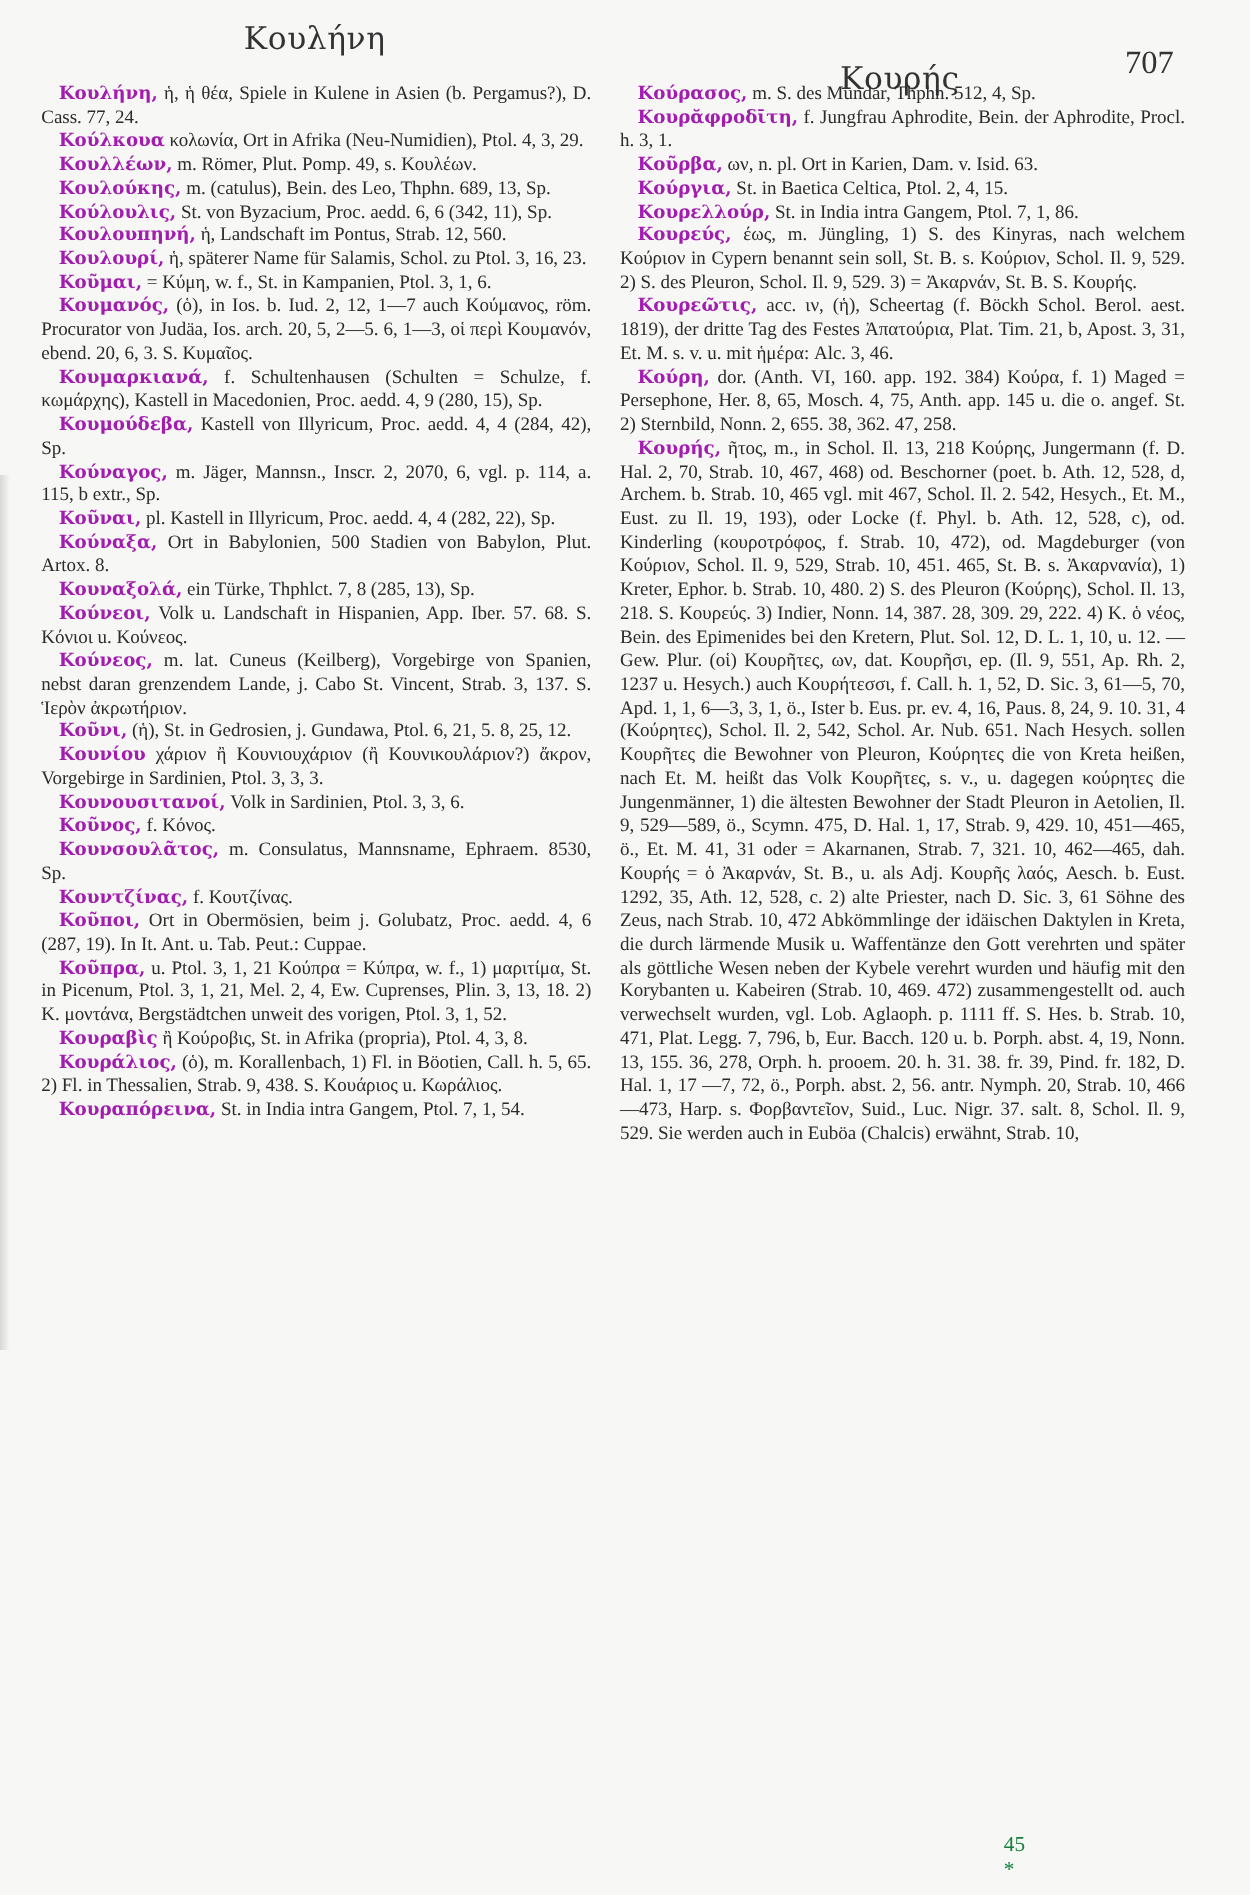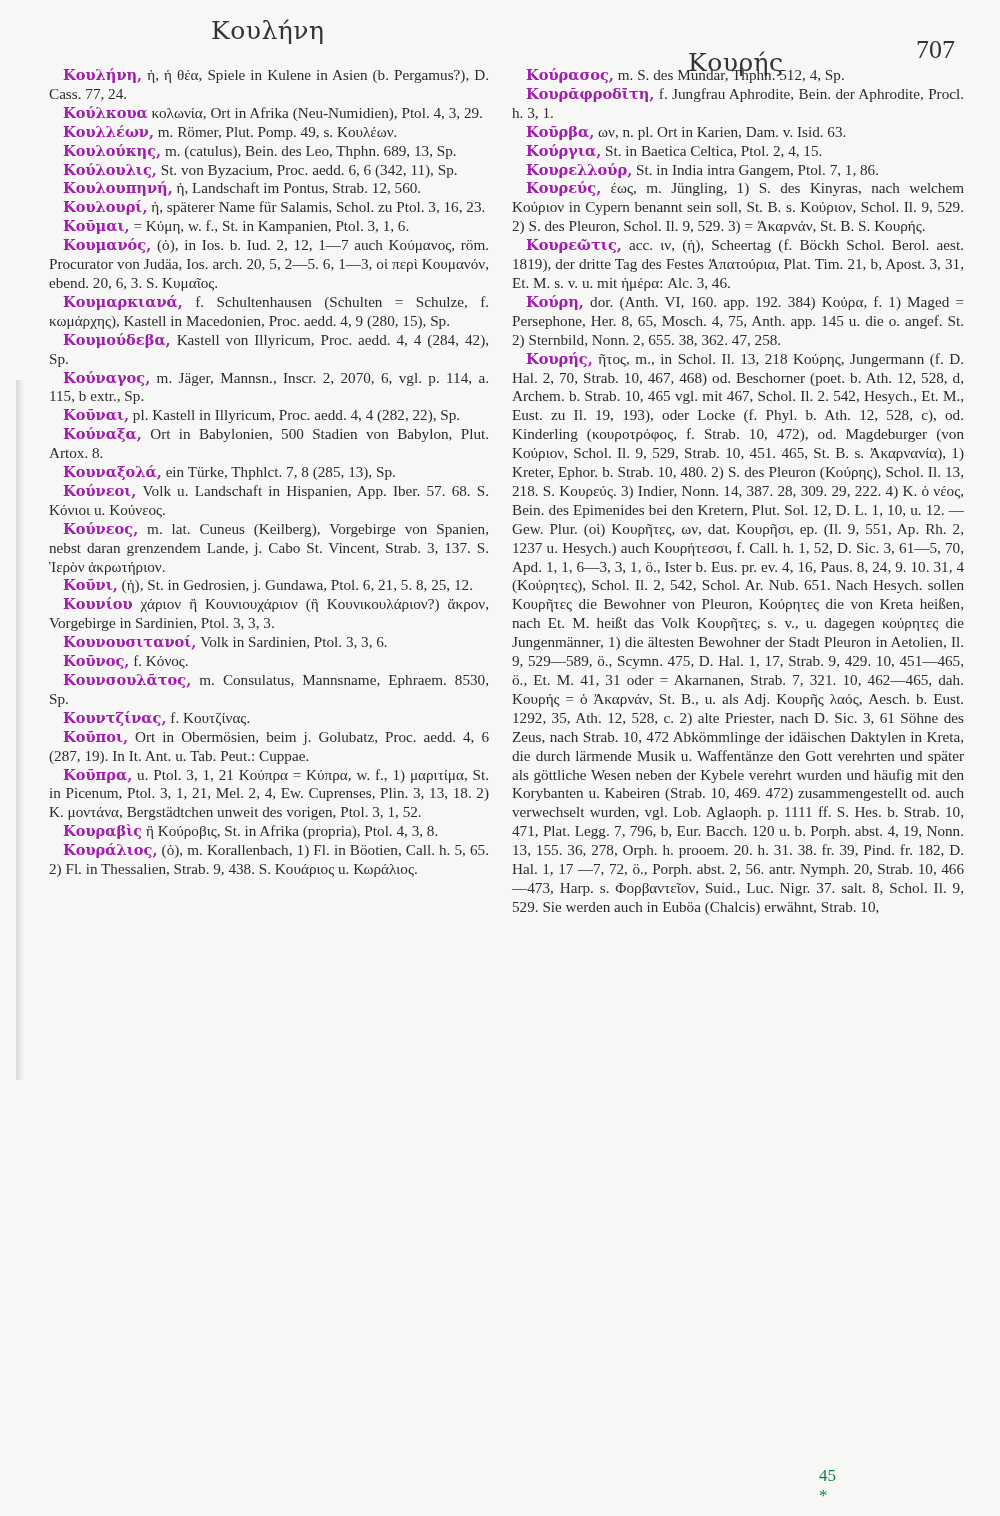--- a/index.html
+++ b/index.html
@@ -3,21 +3,21 @@
 <meta charset="utf-8">
 <style>
   html, body { margin: 0; padding: 0; }
   body {
     width: 1000px; height: 1516px; overflow: hidden;
     background: #f7f7f5;
     color: #2a2a2a;
     font-family: "DejaVu Serif", "Liberation Serif", serif;
     position: relative;
   }
-  .page { position: absolute; left: 16px; top: 0; width: 820px; height: 1516px; }
+  .page { position: absolute; left: 0; top: 0; width: 820px; height: 1516px; }
   .running-head {
     position: absolute; top: 16px; font-size: 25px; color: #333;
     font-family: "DejaVu Serif", serif; letter-spacing: 0.5px;
   }
   .rh-left { left: 195px; }
   .rh-right { left: 672px; margin-top: 32px; }
   .page-number { position: absolute; top: 10px; left: 900px; font-size: 26px; color: #333; font-family: "Liberation Serif", serif; margin-top: 25px; }
   .column {
     position: absolute; top: 66px; width: 440px;
     font-family: "Liberation Serif", "DejaVu Serif", serif;
@@ -65,20 +65,21 @@
       <p class="entry"><span class="lemma">Κοῦνι,</span><span class="body"> (ἡ), St. in Gedrosien, j. Gundawa, Ptol. 6, 21, 5. 8, 25, 12.</span></p>
       <p class="entry"><span class="lemma">Κουνίου</span><span class="body"> χάριον ἢ Κουνιουχάριον (ἢ Κουνικουλάριον?) ἄκρον, Vorgebirge in Sardinien, Ptol. 3, 3, 3.</span></p>
       <p class="entry"><span class="lemma">Κουνουσιτανοί,</span><span class="body"> Volk in Sardinien, Ptol. 3, 3, 6.</span></p>
       <p class="entry"><span class="lemma">Κοῦνος,</span><span class="body"> f. Κόνος.</span></p>
       <p class="entry"><span class="lemma">Κουνσουλᾶτος,</span><span class="body"> m. Consulatus, Mannsname, Ephraem. 8530, Sp.</span></p>
       <p class="entry"><span class="lemma">Κουντζίνας,</span><span class="body"> f. Κουτζίνας.</span></p>
       <p class="entry"><span class="lemma">Κοῦποι,</span><span class="body"> Ort in Obermösien, beim j. Golubatz, Proc. aedd. 4, 6 (287, 19). In It. Ant. u. Tab. Peut.: Cuppae.</span></p>
       <p class="entry"><span class="lemma">Κοῦπρα,</span><span class="body"> u. Ptol. 3, 1, 21 Κούπρα = Κύπρα, w. f., 1) μαριτίμα, St. in Picenum, Ptol. 3, 1, 21, Mel. 2, 4, Ew. Cuprenses, Plin. 3, 13, 18. 2) K. μοντάνα, Bergstädtchen unweit des vorigen, Ptol. 3, 1, 52.</span></p>
       <p class="entry"><span class="lemma">Κουραβὶς</span><span class="body"> ἢ Κούροβις, St. in Afrika (propria), Ptol. 4, 3, 8.</span></p>
       <p class="entry"><span class="lemma">Κουράλιος,</span><span class="body"> (ὁ), m. Korallenbach, 1) Fl. in Böotien, Call. h. 5, 65. 2) Fl. in Thessalien, Strab. 9, 438. S. Κουάριος u. Κωράλιος.</span></p>
+      <p class="entry"><span class="lemma">Κουραπόρεινα,</span><span class="body"> St. in India intra Gangem, Ptol. 7, 1, 54.</span></p>
     </div>
   <div class="column col-right" id="col-right">
       <p class="entry"><span class="lemma">Κούρασος,</span><span class="body"> m. S. des Mundar, Thphn. 512, 4, Sp.</span></p>
       <p class="entry"><span class="lemma">Κουρᾰφροδῑτη,</span><span class="body"> f. Jungfrau Aphrodite, Bein. der Aphrodite, Procl. h. 3, 1.</span></p>
       <p class="entry"><span class="lemma">Κοῦρβα,</span><span class="body"> ων, n. pl. Ort in Karien, Dam. v. Isid. 63.</span></p>
       <p class="entry"><span class="lemma">Κούργια,</span><span class="body"> St. in Baetica Celtica, Ptol. 2, 4, 15.</span></p>
       <p class="entry"><span class="lemma">Κουρελλούρ,</span><span class="body"> St. in India intra Gangem, Ptol. 7, 1, 86.</span></p>
       <p class="entry"><span class="lemma">Κουρεύς,</span><span class="body"> έως, m. Jüngling, 1) S. des Kinyras, nach welchem Κούριον in Cypern benannt sein soll, St. B. s. Κούριον, Schol. Il. 9, 529. 2) S. des Pleuron, Schol. Il. 9, 529. 3) = Ἀκαρνάν, St. B. S. Κουρής.</span></p>
       <p class="entry"><span class="lemma">Κουρεῶτις,</span><span class="body"> acc. ιν, (ἡ), Scheertag (f. Böckh Schol. Berol. aest. 1819), der dritte Tag des Festes Ἀπατούρια, Plat. Tim. 21, b, Apost. 3, 31, Et. M. s. v. u. mit ἡμέρα: Alc. 3, 46.</span></p>
       <p class="entry"><span class="lemma">Κούρη,</span><span class="body"> dor. (Anth. VI, 160. app. 192. 384) Κούρα, f. 1) Maged = Persephone, Her. 8, 65, Mosch. 4, 75, Anth. app. 145 u. die o. angef. St. 2) Sternbild, Nonn. 2, 655. 38, 362. 47, 258.</span></p>

